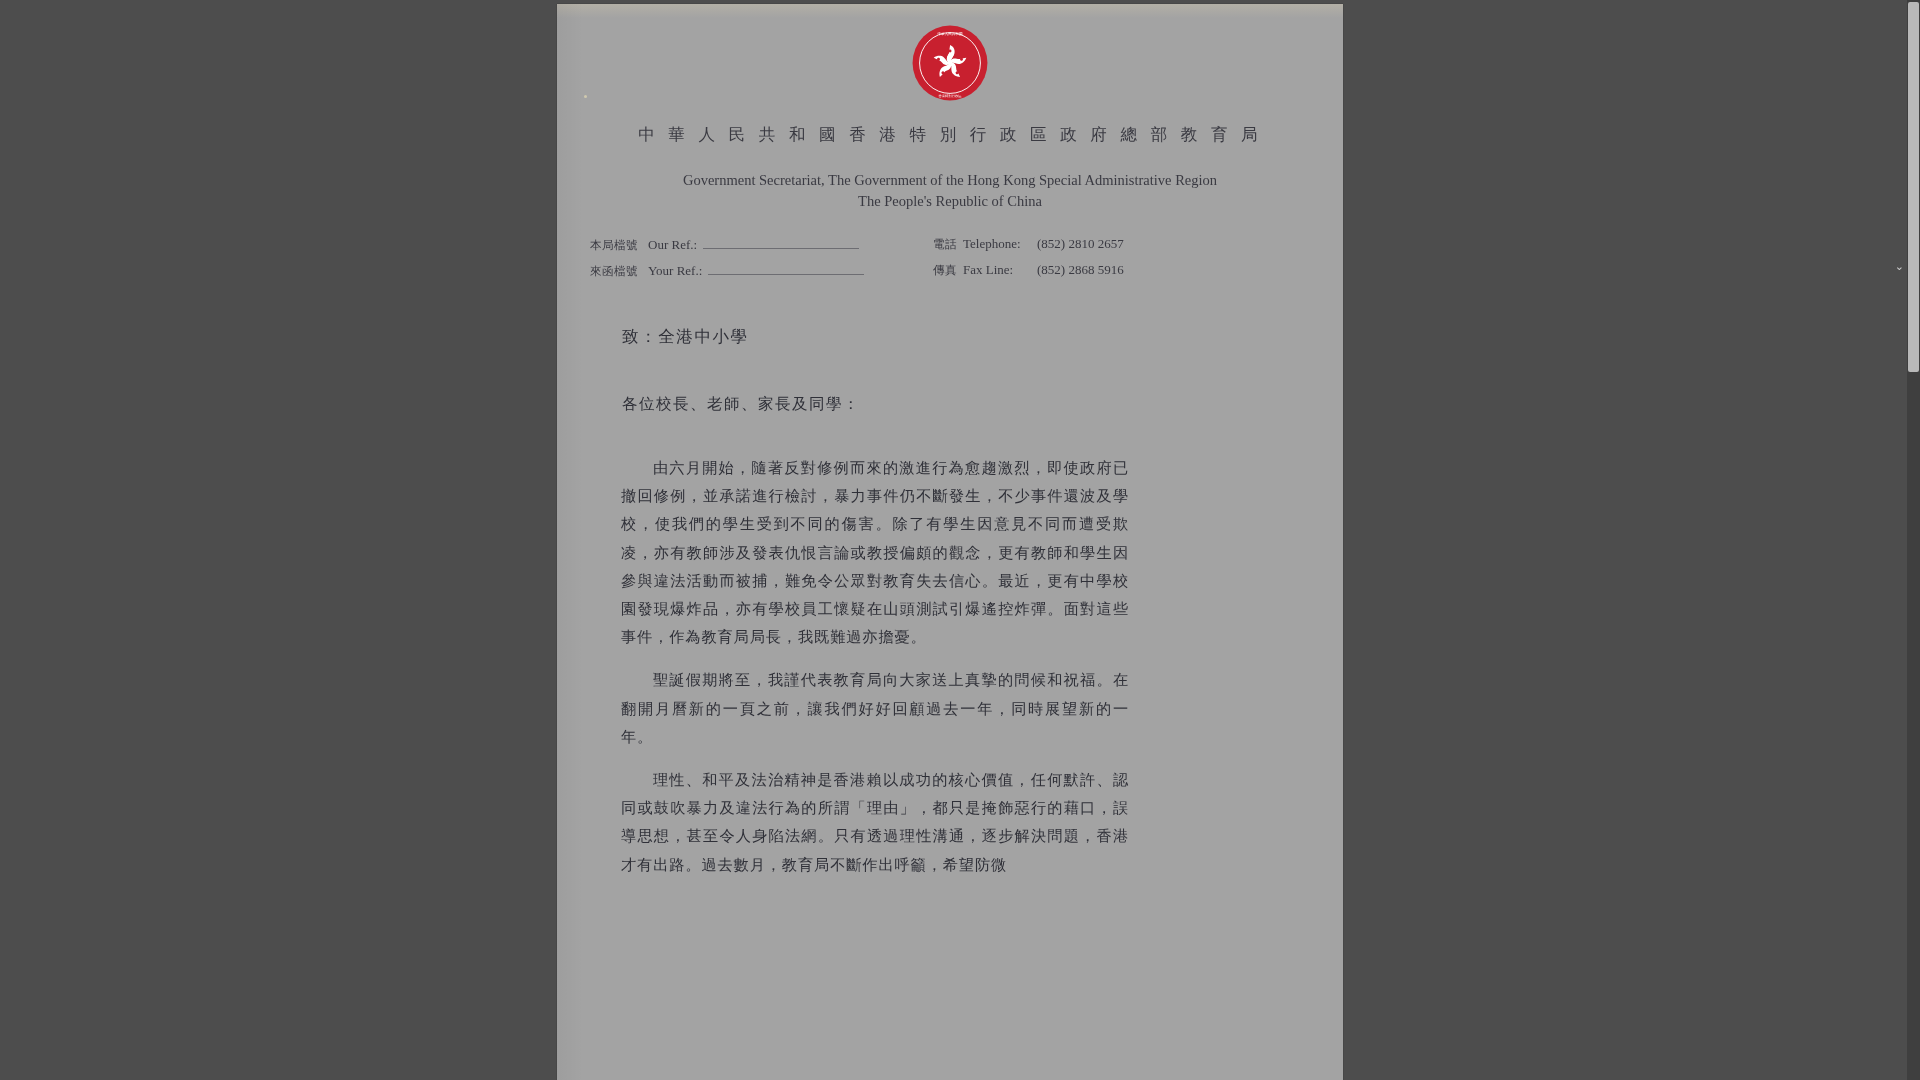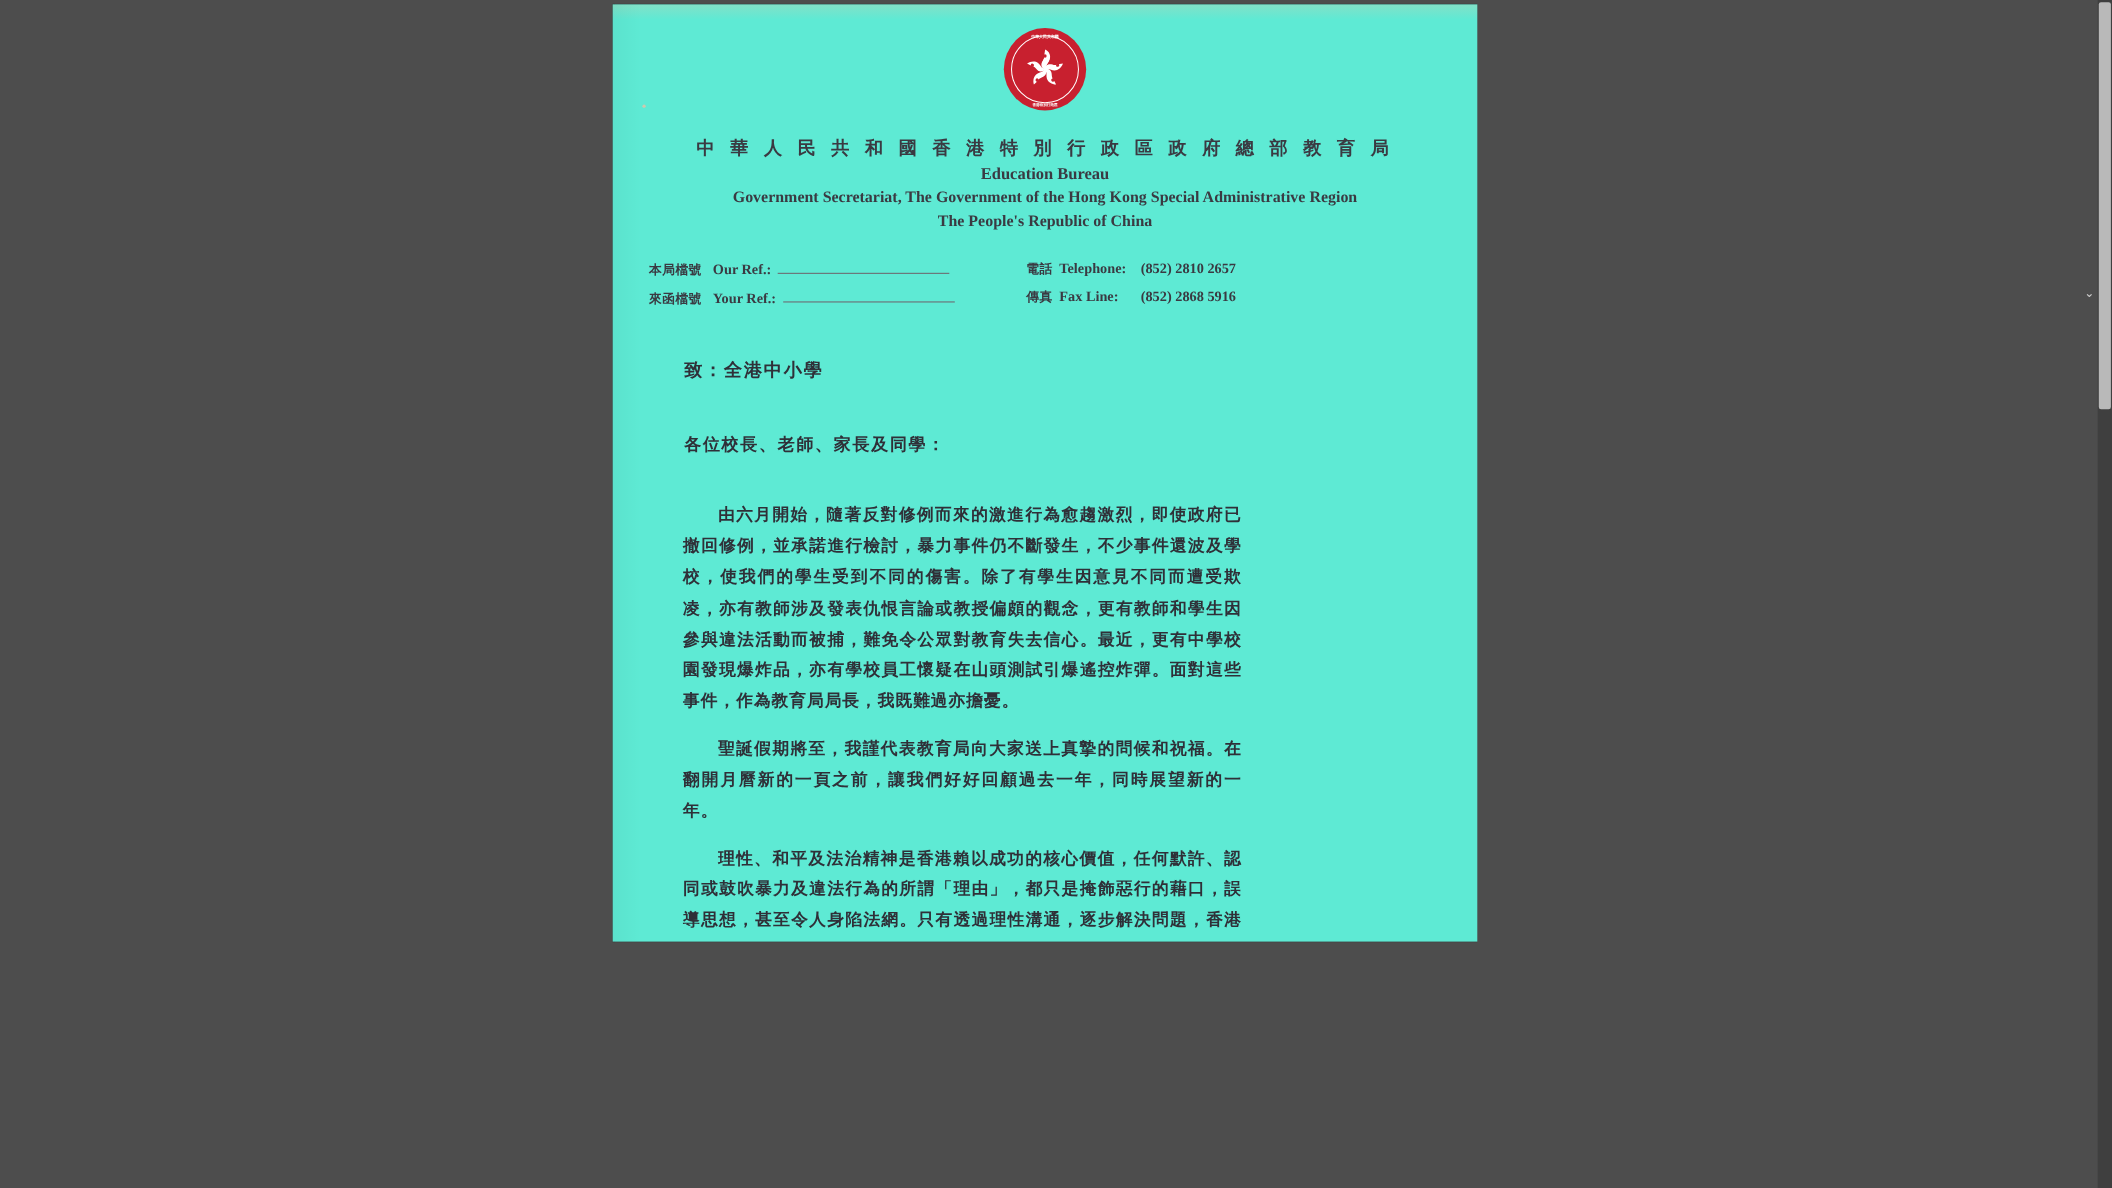--- a/index.html
+++ b/index.html
@@ -16,25 +16,24 @@
     width: 1920px;
     height: 1080px;
     background: #4d4d4d;
   }
   
   #page {
     position: absolute;
     left: 557px;
     top: 4px;
     width: 786px;
-    height: 852px;
-    background: #5eead4;
+    height: 1076px;
+    background: #a3a3a3;
     box-shadow: 0 0 1px rgba(0,0,0,0.4);
     overflow: hidden;
-    font-weight: bold;
   }
   
   #page::before {
     content: "";
     position: absolute;
     inset: 0;
     background:
       linear-gradient(90deg, rgba(0,0,0,0.035) 0px, rgba(0,0,0,0.0) 26px),
       linear-gradient(180deg, rgba(214,203,172,0.30) 0px, rgba(246,241,228,0) 14px);
     pointer-events: none;
@@ -233,21 +232,20 @@
             <path d="M0,-22 C4,-19 6,-14 4.6,-10 C3.4,-6.6 0.6,-5.2 0.6,-2.2 C0.6,-1.0 1.2,-0.1 2.2,0.4 C-1.3,0.7 -4.2,-1.8 -4.2,-5.2 C-4.2,-9 -0.8,-11 -0.9,-14.6 C-0.9,-17 -0.4,-19.6 0,-22 Z"></path>
             <circle cx="0" cy="-15.5" r="1.9" fill="#c8202f"></circle>
           </g>
         </g>
         <text x="50" y="13.5" font-size="4.6" fill="#ffffff" text-anchor="middle" font-family="DejaVu Serif, serif">中華人民共和國</text>
         <text x="50" y="93" font-size="4.2" fill="#ffffff" text-anchor="middle" font-family="DejaVu Serif, serif">香港特別行政區</text>
       </svg>
     </div>
 
     <div class="hdr hdr-zh">中 華 人 民 共 和 國 香 港 特 別 行 政 區 政 府 總 部 教 育 局</div>
-    <div class="hdr hdr-en1">Education Bureau</div>
     <div class="hdr hdr-en3">The People's Republic of China</div>
     <div class="hdr hdr-en2">Government Secretariat, The Government of the Hong Kong Special Administrative Region</div>
 
     <div class="ref-block">
       <div class="ref-row">
         <span class="ref-zh">本局檔號</span>
         <span class="ref-en">Our Ref.:</span>
         <span class="ref-line"></span>
       </div>
       <div class="ref-row">

